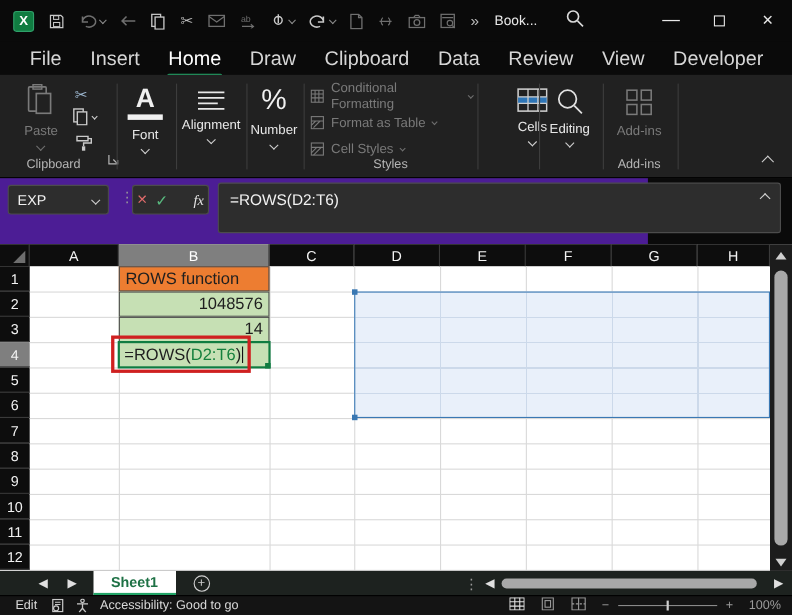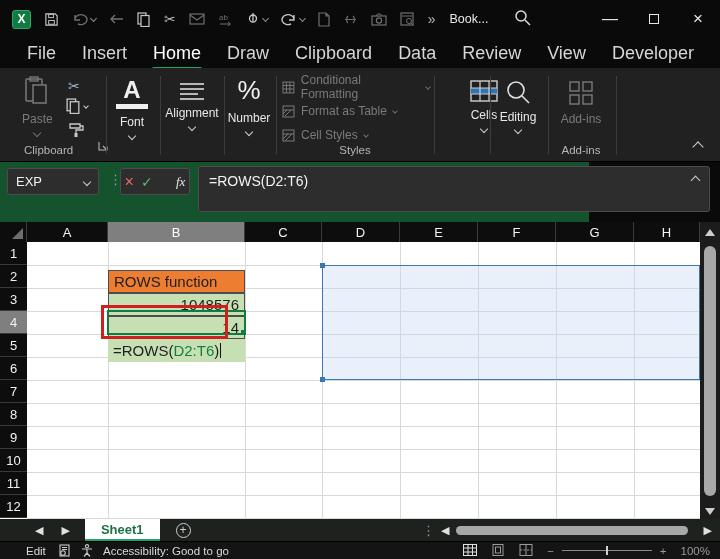--- a/index.html
+++ b/index.html
@@ -36,21 +36,21 @@
   .big-btn { display:flex; flex-direction:column; align-items:center; }
   .blabel { font-size:12px; color:#e8e8e8; margin-top:6px; }
   .blabel.dim { color:#7a7a7a; }
   .chev { width:6px; height:6px; border-right:1.4px solid #cfcfcf; border-bottom:1.4px solid #cfcfcf; transform:rotate(45deg); display:inline-block; }
   .chev.dim { border-color:#6f6f6f; }
   .grp-label { position:absolute; bottom:5px; font-size:11.5px; color:#b5b5b5; width:100%; text-align:center; }
   .style-row { display:flex; align-items:center; gap:6px; color:#7a7a7a; font-size:12px; height:22px; }
   .scissors { color:#9db7cf; font-size:14px; }
 
   
-  #formula-strip { left:0; top:162px; width:589px; height:60px; background:#14532d; }
+  #formula-strip { left:0; top:162px; width:589px; height:60px; background:#4c1d95; }
   .fbox { background:#2d2d2d; border:1px solid #4c4c4c; border-radius:3px; }
   #name-box { left:7px; top:6px; width:92px; height:27px; display:flex; align-items:center; padding:0 8px; color:#f0f0f0; font-size:13px; }
   #name-box .chev { margin-left:auto; }
   #fb-dots { left:109px; top:10px; color:#9a9a9a; font-size:13px; letter-spacing:0; }
   #fb-btns { left:120px; top:6px; width:70px; height:27px; display:flex; align-items:center; justify-content:space-around; }
   #fb-cancel { color:#e06b6b; font-size:16px; }
   #fb-enter { color:#58b87e; font-size:14px; }
   #fb-fx { color:#e8e8e8; font-style:italic; font-size:13px; font-family:"Liberation Serif", serif;margin-left:16px; }
   #formula-input { left:198px; top:4px; width:512px; height:46px; color:#f2f2f2; font-size:14px; padding:6px 10px; }
   #fb-collapse { position:absolute; right:10px; top:10px; width:7px; height:7px; border-left:1.5px solid #cfcfcf; border-top:1.5px solid #cfcfcf; transform:rotate(45deg); }
@@ -58,21 +58,21 @@
   
   #grid { left:0; top:222px; width:720px; height:297px; background:#ffffff; }
   .colhdr { position:absolute; top:0; height:20px; background:#0d0d0d; color:#f2f2f2; font-size:13px; display:flex; align-items:center; justify-content:center; border-right:1px solid #3a3a3a; }
   .colhdr.active { background:#7f7f7f; color:#fff; }
   .rowhdr { position:absolute; left:0; width:27px; background:#0d0d0d; color:#f2f2f2; font-size:13px; display:flex; align-items:center; justify-content:center; border-bottom:1px solid #3a3a3a; }
   .rowhdr.active { background:#7f7f7f; }
   #corner { position:absolute; left:0; top:0; width:27px; height:20px; background:#0d0d0d; border-right:1px solid #3a3a3a; }
   #corner::after { content:""; position:absolute; right:3px; bottom:3px; border-left:11px solid transparent; border-bottom:11px solid #6e6e6e; }
   .vline { position:absolute; top:20px; width:1px; height:277px; background:#d9d9d9; }
   .hline { position:absolute; left:27px; width:673px; height:1px; background:#d9d9d9; }
-  .cell { position:absolute; left:108px; width:137px; height:23px; font-size:15px; color:#1f1f1f; display:flex; align-items:center; border:1px solid #4d4d4d;margin-top:28px; }
+  .cell { position:absolute; left:108px; width:137px; height:23px; font-size:15px; color:#1f1f1f; display:flex; align-items:center; border:1px solid #4d4d4d; }
   .cell.right { justify-content:flex-end; padding-right:5px; }
   .cell.left { padding-left:5px; }
   #sel { position:absolute; left:322px; top:43px; width:378px; height:115px; background-color:#E9F0FA;
         background-image:repeating-linear-gradient(to right, transparent 0 77px, #ccd9ea 77px 78px),
                          repeating-linear-gradient(to bottom, transparent 0 22px, #ccd9ea 22px 23px);
         border:1.5px solid #3A78B3; }
   .sel-handle { position:absolute; width:5px; height:5px; background:#3A78B3; }
   #b4-active-border { position:absolute; left:107px; top:88px; width:139px; height:25px; border:2px solid #107C41; }
   #b4-fill-handle { position:absolute; left:241px; top:108px; width:5px; height:5px; background:#107C41; }
   #annotation-box { position:absolute; left:101px; top:83px; width:127px; height:34px; border:3px solid #CF2020; }
@@ -91,21 +91,21 @@
   #sheet-tab { background:#ffffff; color:#1E7145; font-weight:bold; font-size:13px; height:22px; padding:0 16px; display:flex; align-items:center; border-bottom:2.5px solid #21A366; margin-left:6px; }
   #add-sheet { width:15px; height:15px; border:1.3px solid #cfcfcf; border-radius:50%; color:#cfcfcf; font-size:12px; line-height:13px; text-align:center; margin-left:16px; }
   #hs-dots { color:#9a9a9a; font-size:13px; margin-left:auto; }
   #hs-left { color:#e0e0e0; font-size:11px; padding:0 6px; }
   #hs-track { width:240px; height:10px; display:flex; align-items:center; }
   #hs-thumb { width:232px; height:9px; background:#a8a8a8; border-radius:5px; }
   #hs-right { color:#e0e0e0; font-size:11px; padding:0 8px; }
 
   
   #statusbar { left:0; top:541px; width:720px; height:18px; background:#141414; border-top:1px solid #000; display:flex; align-items:center; color:#d9d9d9; font-size:11.5px; }
-  #status-mode { padding-left:14px; width:46px;margin-left:12px; }
+  #status-mode { padding-left:14px; width:46px; }
   .sb-ic { display:flex; align-items:center; margin-right:10px; }
   #sb-right { margin-left:auto; display:flex; align-items:center; gap:14px; padding-right:10px; }
   #zoom-slider { display:flex; align-items:center; gap:8px; color:#9a9a9a; }
   #zs-track { position:relative; width:90px; height:1px; background:#8a8a8a; }
   #zs-thumb { position:absolute; left:44px; top:-4px; width:2px; height:9px; background:#cfcfcf; }
   #zoom-pct { color:#9a9a9a; }
 </style>
 </head>
 <body>
 

